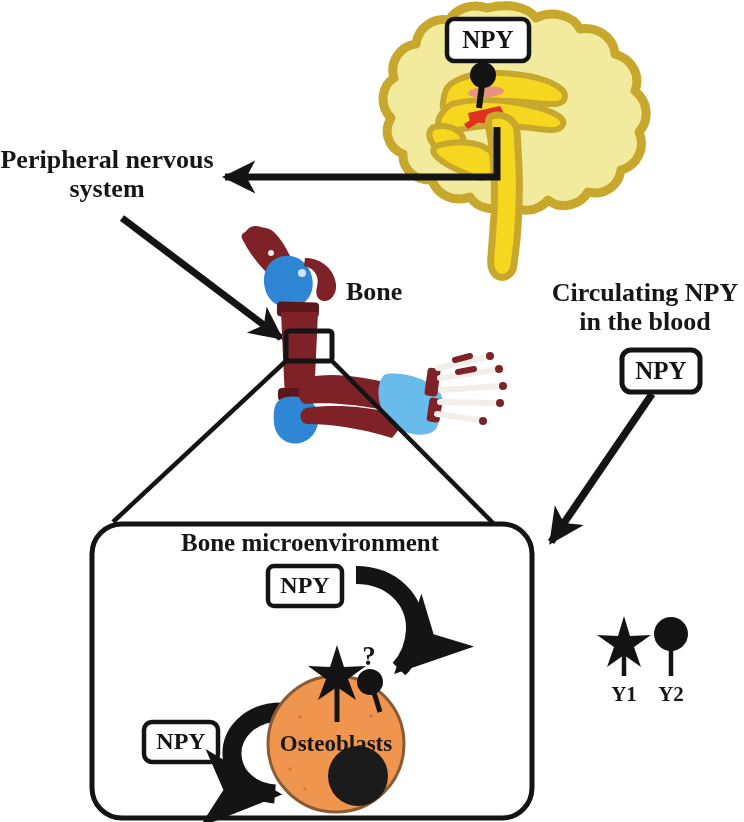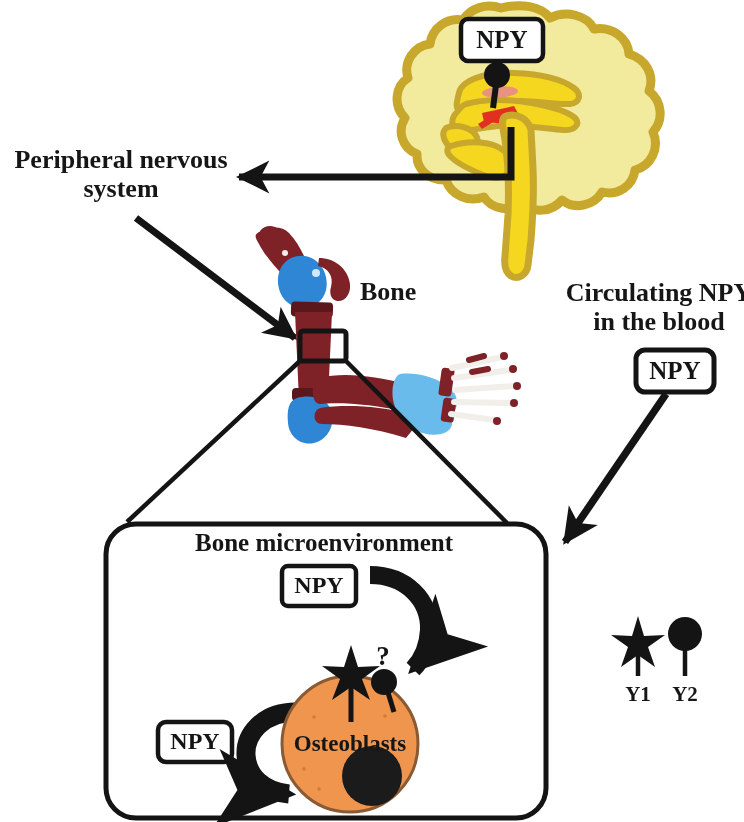--- a/index.html
+++ b/index.html
@@ -9,21 +9,21 @@
   }
   body {
     width: 744px;
     height: 822px;
     position: relative;
     overflow: hidden;
     font-family: "Liberation Serif", "DejaVu Serif", serif;
   }
   #figure-root {
     position: absolute;
-    left: 14px; top: 0;
+    left: 0; top: 0;
     width: 724px;
     height: 822px;
   }
   #figure-svg {
     position: absolute;
     left: 0; top: 0;
     width: 744px;
     height: 822px;
     display: block;
   }

